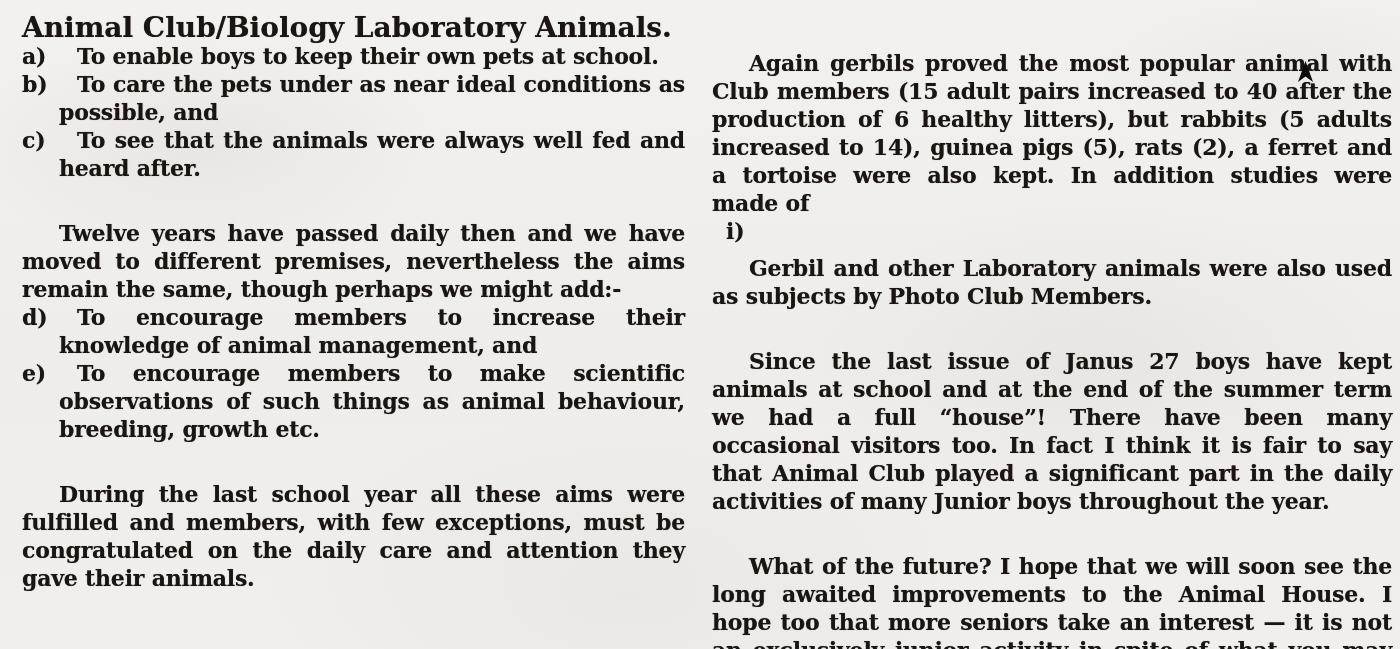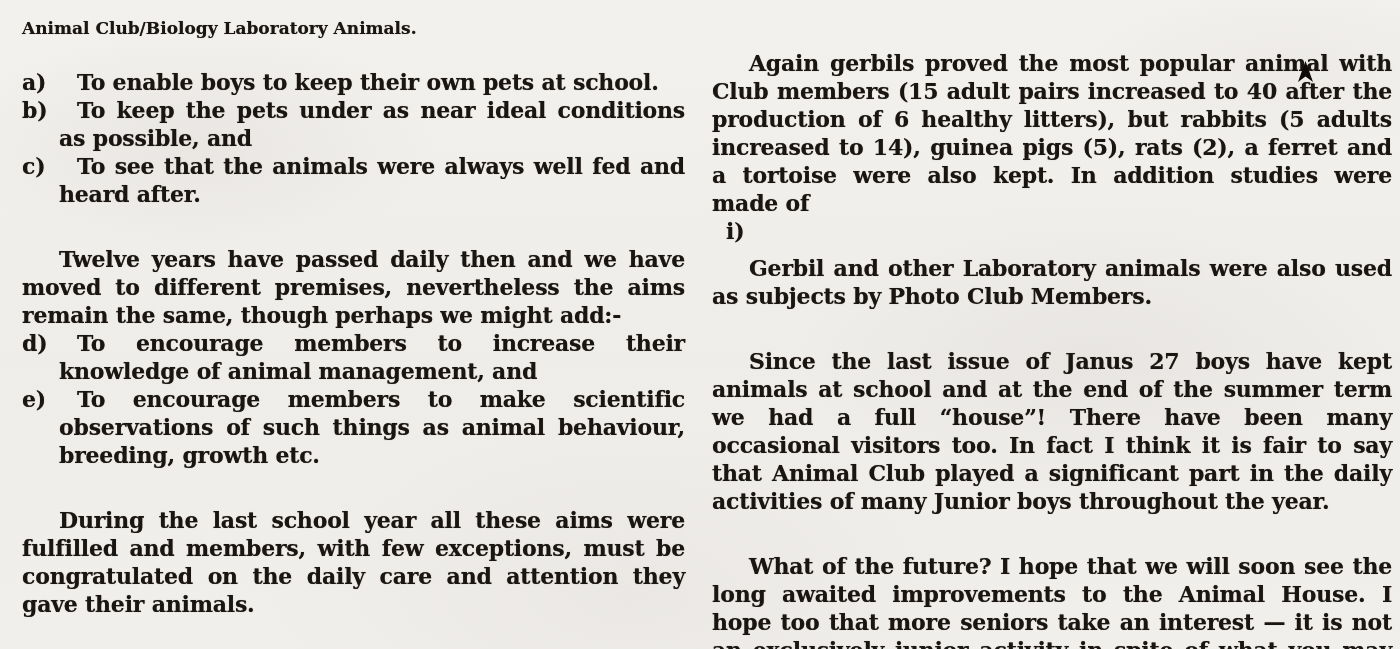--- a/index.html
+++ b/index.html
@@ -23,24 +23,23 @@
     line-height: 28px;
     font-weight: 600;
     text-align: justify;
     text-align-last: left;
     letter-spacing: -0.2px;
     text-shadow: 0 0 0.7px rgba(26, 21, 17, 0.6);
   }
   #left-col  { left: 22px;  top: 14px; width: 663px; }
   #right-col { left: 712px; top: 12px; width: 680px; }
   .title {
-    font-size: 17px;
+    font-size: 28px;
     font-weight: 700;
     text-align: left;
-    margin-bottom: 26px;
     letter-spacing: 0;
   }
   .para { text-indent: 37px; margin-top: 37px; }
   .item { position: relative; padding-left: 37px; text-indent: 18px; }
   .item .lbl { position: absolute; left: 0; top: 0; text-indent: 0; }
   #right-col .item { padding-left: 46px; text-indent: 10px; }
   #right-col .item .lbl-i { left: 14px; }
   .cursor {
     position: absolute;
     left: 1298px;
@@ -55,21 +54,21 @@
 <div class="col" id="left-col">
   <h1 class="title">Animal Club/Biology Laboratory Animals.</h1>
 
 
   <div class="item">
     <span class="lbl">a)</span>
     <span>To enable boys to keep their own pets at school.</span>
   </div>
   <div class="item">
     <span class="lbl">b)</span>
-    <span>To keep the pets under as near ideal conditions as possible, and</span>
+    <span>To care the pets under as near ideal conditions as possible, and</span>
   </div>
   <div class="item">
     <span class="lbl">c)</span>
     <span>To see that the animals were always well fed and heard after.</span>
   </div>
 
   <p class="para">Twelve years have passed daily then and we have moved to different premises, nevertheless the aims remain the same, though perhaps we might add:-</p>
 
   <div class="item">
     <span class="lbl">d)</span>

